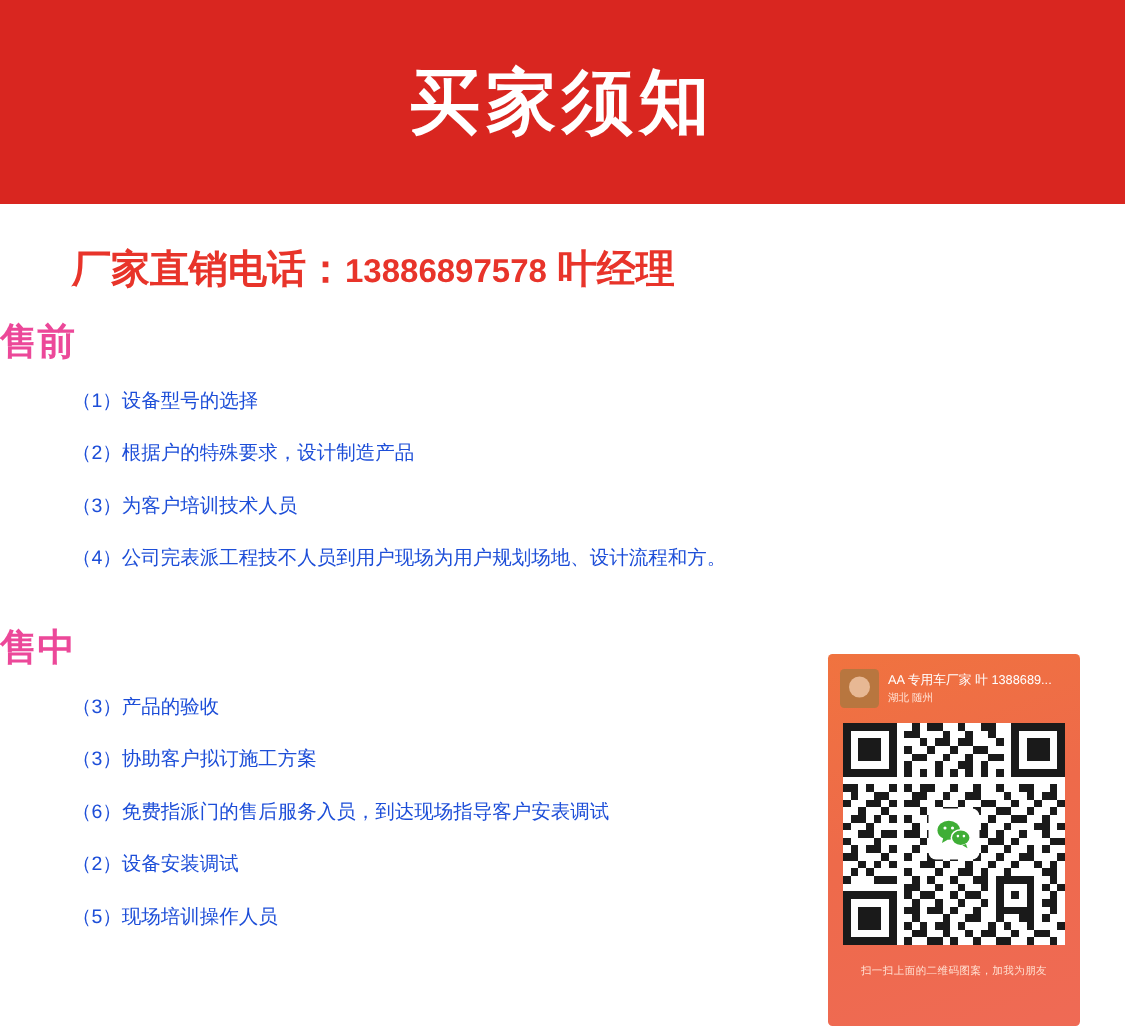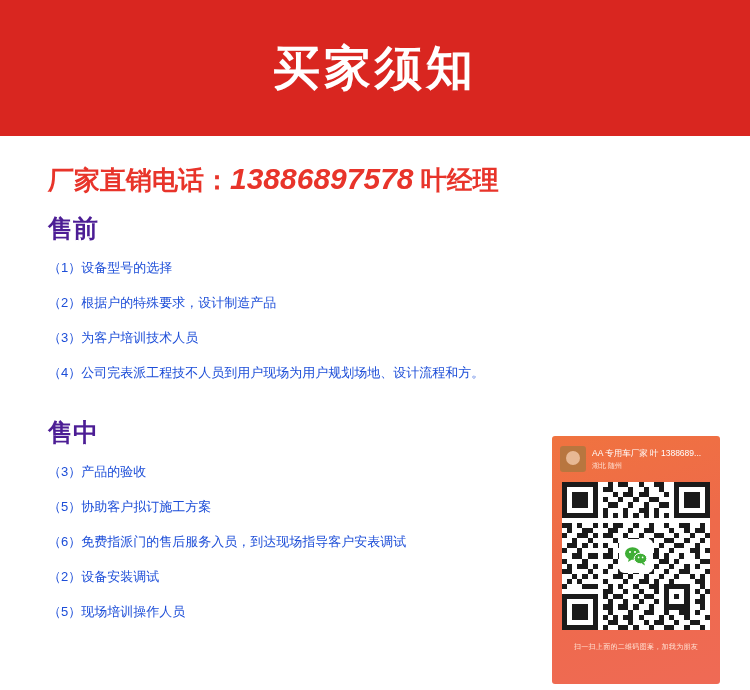--- a/index.html
+++ b/index.html
@@ -50,29 +50,27 @@
 
   .phone-line {
     margin-left: 48px;
     color: #e8342a;
     font-size: 26px;
     font-weight: bold;
     letter-spacing: 0px;
     white-space: nowrap;
   }
   .phone-line .num {
-    font-size: 30px;
+    font-size: 22px;
     font-weight: bold;
-    font-style: italic;
   }
 
   .section-head {
-    margin-left: 48px;
     margin-top: 14px;
-    color: #4c1d95;
+    color: #ec4899;
     font-size: 25px;
     font-weight: bold;
   }
   .section-head.mid { margin-top: 34px; }
 
   ul.items {
     list-style: none;
     margin: 14px 0 0 48px;
   }
   ul.items li {
@@ -183,21 +181,21 @@
     <ul class="items">
       <li>（1）设备型号的选择</li>
       <li>（2）根据户的特殊要求，设计制造产品</li>
       <li>（3）为客户培训技术人员</li>
       <li>（4）公司完表派工程技不人员到用户现场为用户规划场地、设计流程和方。</li>
     </ul>
 
     <div class="section-head mid">售中</div>
     <ul class="items">
       <li>（3）产品的验收</li>
-      <li>（5）协助客户拟订施工方案</li>
+      <li>（3）协助客户拟订施工方案</li>
       <li>（6）免费指派门的售后服务入员，到达现场指导客户安表调试</li>
       <li>（2）设备安装调试</li>
       <li>（5）现场培训操作人员</li>
     </ul>
 
   </div>
 
   <div class="qr-card">
     <div class="qr-head">
       <div class="qr-avatar"></div>

